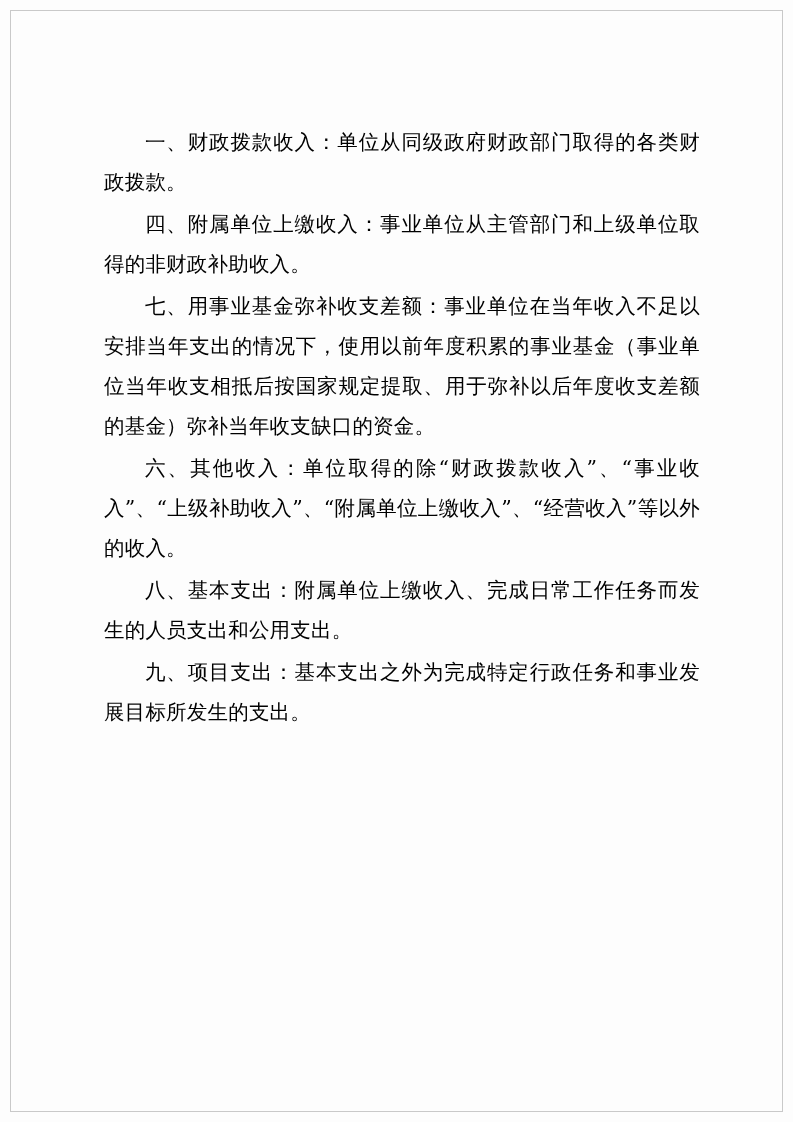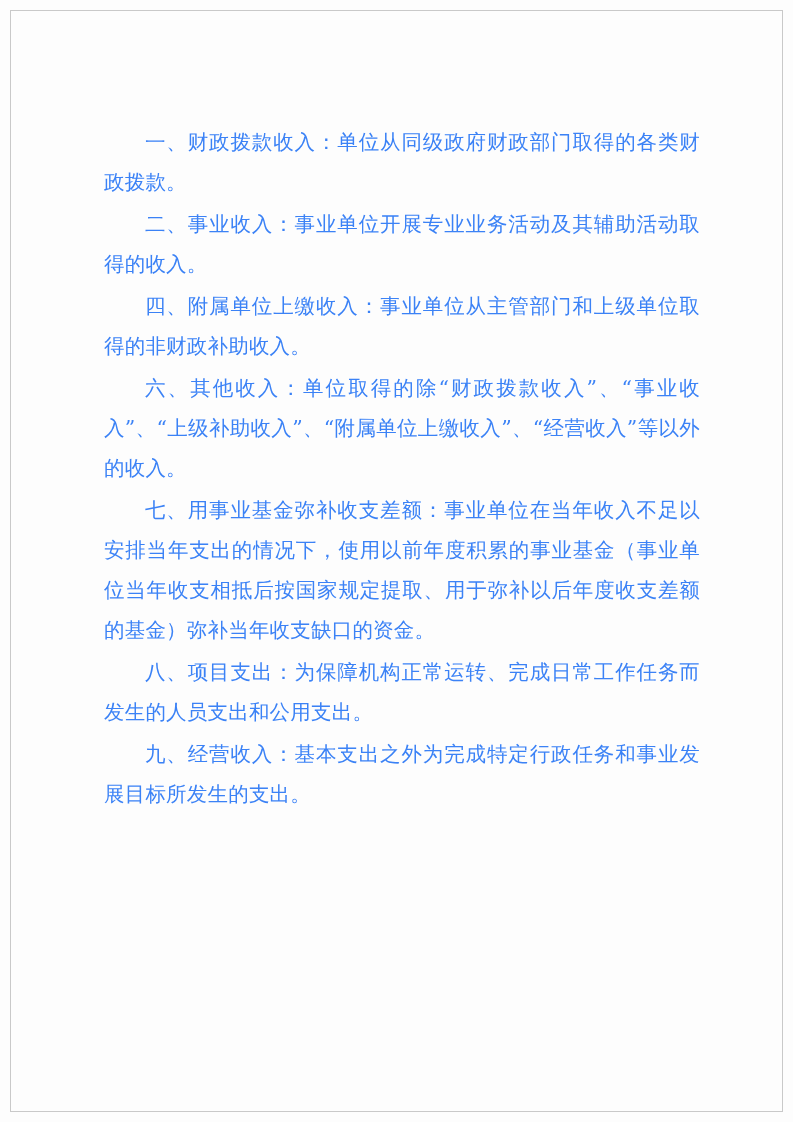--- a/index.html
+++ b/index.html
@@ -37,30 +37,29 @@
     width: 596px;
   }
   .para {
     font-size: 20.5px;
     line-height: 40px;
     text-align: justify;
     text-justify: inter-ideograph;
     text-indent: 2em;
     margin: 0 0 2px 0;
     letter-spacing: 0.2px;
-    color: #3b82f6;
+    color: #000000;
   }
 </style>
 </head>
 <body>
 
 <div class="page">
   <div class="page-border"></div>
   <div class="content">
     <p class="para">一、财政拨款收入：单位从同级政府财政部门取得的各类财政拨款。</p>
-    <p class="para">二、事业收入：事业单位开展专业业务活动及其辅助活动取得的收入。</p>
     <p class="para">四、附属单位上缴收入：事业单位从主管部门和上级单位取得的非财政补助收入。</p>
+    <p class="para">七、用事业基金弥补收支差额：事业单位在当年收入不足以安排当年支出的情况下，使用以前年度积累的事业基金（事业单位当年收支相抵后按国家规定提取、用于弥补以后年度收支差额的基金）弥补当年收支缺口的资金。</p>
     <p class="para">六、其他收入：单位取得的除“财政拨款收入”、“事业收入”、“上级补助收入”、“附属单位上缴收入”、“经营收入”等以外的收入。</p>
-    <p class="para">七、用事业基金弥补收支差额：事业单位在当年收入不足以安排当年支出的情况下，使用以前年度积累的事业基金（事业单位当年收支相抵后按国家规定提取、用于弥补以后年度收支差额的基金）弥补当年收支缺口的资金。</p>
-    <p class="para">八、项目支出：为保障机构正常运转、完成日常工作任务而发生的人员支出和公用支出。</p>
-    <p class="para">九、经营收入：基本支出之外为完成特定行政任务和事业发展目标所发生的支出。</p>
+    <p class="para">八、基本支出：附属单位上缴收入、完成日常工作任务而发生的人员支出和公用支出。</p>
+    <p class="para">九、项目支出：基本支出之外为完成特定行政任务和事业发展目标所发生的支出。</p>
   </div>
 </div>
 
 </body></html>

